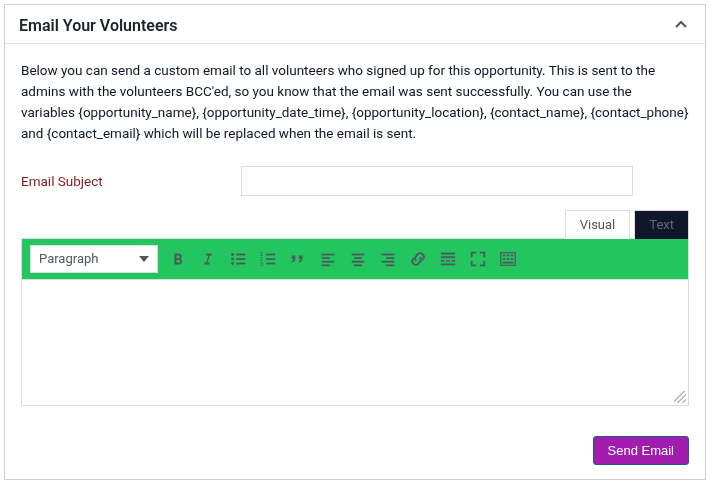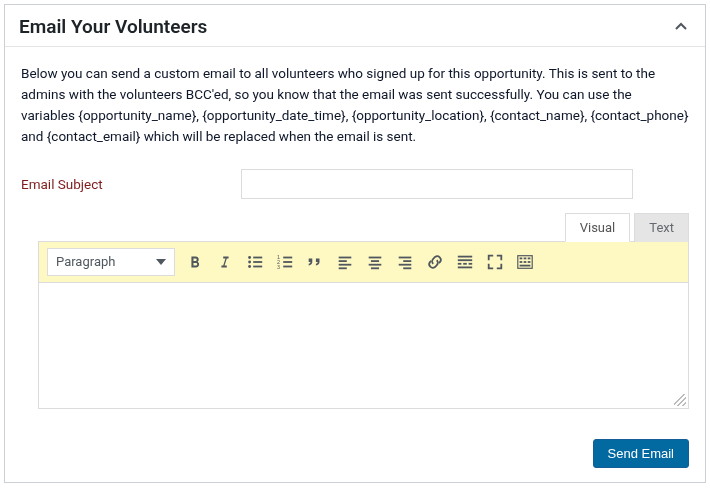--- a/index.html
+++ b/index.html
@@ -18,21 +18,21 @@
   }
   .panel-header {
     display: flex;
     align-items: center;
     justify-content: space-between;
     padding: 10px 14px 8px 14px;
     border-bottom: 1px solid #e5e5e5;
     cursor: pointer;
   }
   .panel-title {
-    font-size: 19px;
+    font-size: 16px;
     font-weight: 600;
     color: #1d2327;
   }
   .caret-up {
     width: 20px;
     height: 20px;
     display: flex;
     align-items: center;
     justify-content: center;
     color: #50575e;
@@ -60,46 +60,45 @@
     width: 392px;
     height: 30px;
     border: 1px solid #dcdcde;
     background: #fff;
     padding: 2px 8px;
     font-size: 13px;
   }
   .editor-wrap {
     position: relative;
     margin-top: 6px;
-    margin-left: 17px;
   }
   .tabs {
     display: flex;
     justify-content: flex-end;
     position: relative;
     z-index: 2;
     margin-bottom: -1px;
   }
   .tab {
     padding: 6px 14px;
     font-size: 13px;
     color: #646970;
-    background: #e5e5e5;
+    background: #0f172a;
     border: 1px solid #dcdcde;
     border-bottom: none;
     margin-left: 4px;
     cursor: pointer;
   }
   .tab.active {
     background: #fff;
     border-bottom: 1px solid #fff;
     color: #555;
   }
   .toolbar {
-    background: #fef9c3;
+    background: #22c55e;
     border: 1px solid #dcdcde;
     padding: 6px 8px;
     display: flex;
     align-items: center;
     gap: 10px;
   }
   .format-select {
     width: 128px;
     height: 28px;
     border: 1px solid #dcdcde;
@@ -138,21 +137,21 @@
     height: 12px;
     background:
       linear-gradient(135deg, transparent 0 40%, #bbb 40% 48%, transparent 48% 60%, #bbb 60% 68%, transparent 68% 80%, #bbb 80% 88%, transparent 88%);
   }
   .footer {
     display: flex;
     justify-content: flex-end;
     padding: 14px 16px 14px;
   }
   .send-btn {
-    background: #0369a1;
+    background: #a21caf;
     color: #fff;
     border: 1px solid #135e96;
     border-radius: 3px;
     padding: 6px 14px;
     font-size: 13px;
     cursor: pointer;
   }
 </style>
 </head>
 <body>

